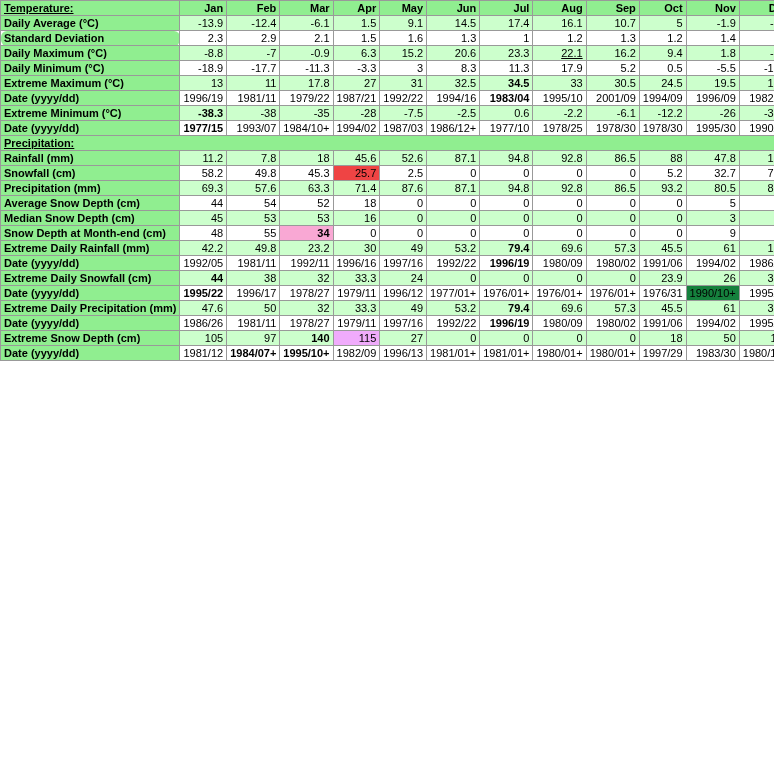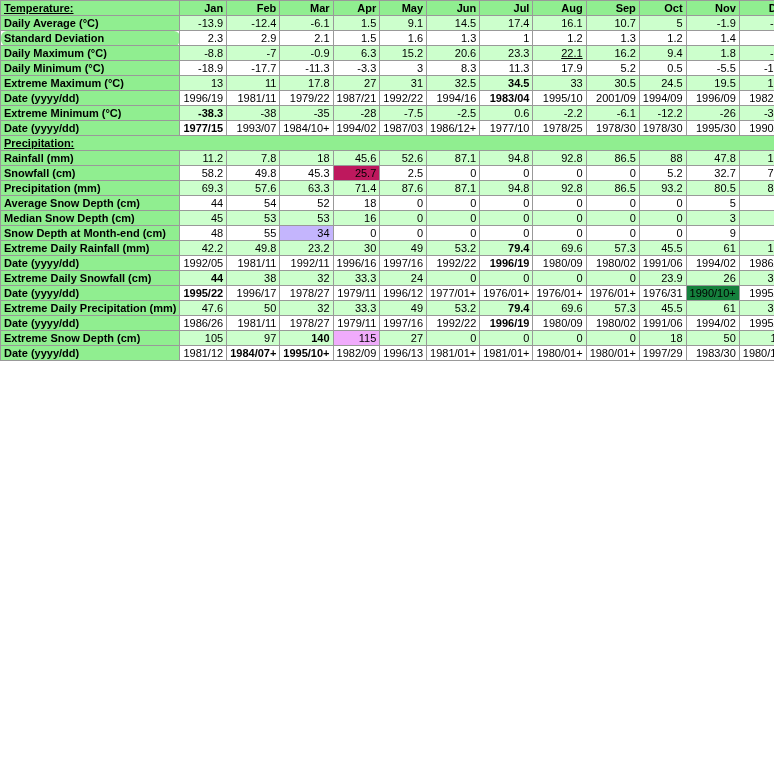--- a/index.html
+++ b/index.html
@@ -172,21 +172,21 @@
         <td style="background: rgb(204, 255, 204);">86.5</td>
         <td style="background: rgb(204, 255, 204);">88</td>
         <td style="background: rgb(204, 255, 204);">47.8</td>
         <td style="background: rgb(204, 255, 204);">12.3</td>
       </tr>
       <tr>
         <td style="background: rgb(144, 238, 144); font-weight: bold; text-align: left;">Snowfall (cm)</td>
         <td style="background: rgb(255, 255, 255);">58.2</td>
         <td style="background: rgb(255, 255, 255);">49.8</td>
         <td style="background: rgb(255, 255, 255);">45.3</td>
-        <td style="background: #be185d;">25.7</td>
+        <td style="background: #ef4444;">25.7</td>
         <td style="background: rgb(255, 255, 255);">2.5</td>
         <td style="background: rgb(255, 255, 255);">0</td>
         <td style="background: rgb(255, 255, 255);">0</td>
         <td style="background: rgb(255, 255, 255);">0</td>
         <td style="background: rgb(255, 255, 255);">0</td>
         <td style="background: rgb(255, 255, 255);">5.2</td>
         <td style="background: rgb(255, 255, 255);">32.7</td>
         <td style="background: rgb(255, 255, 255);">74.5</td>
       </tr>
       <tr>
@@ -231,21 +231,21 @@
         <td style="background: rgb(204, 255, 204);">0</td>
         <td style="background: rgb(204, 255, 204);">0</td>
         <td style="background: rgb(204, 255, 204);">0</td>
         <td style="background: rgb(204, 255, 204);">3</td>
         <td style="background: rgb(204, 255, 204);">22</td>
       </tr>
       <tr>
         <td style="background: rgb(144, 238, 144); font-weight: bold; text-align: left;">Snow Depth at Month-end (cm)</td>
         <td style="background: rgb(255, 255, 255);">48</td>
         <td style="background: rgb(255, 255, 255);">55</td>
-        <td style="background: #c4b5fd;">34</td>
+        <td style="background: #f9a8d4; font-weight: bold;">34</td>
         <td style="background: rgb(255, 255, 255);">0</td>
         <td style="background: rgb(255, 255, 255);">0</td>
         <td style="background: rgb(255, 255, 255);">0</td>
         <td style="background: rgb(255, 255, 255);">0</td>
         <td style="background: rgb(255, 255, 255);">0</td>
         <td style="background: rgb(255, 255, 255);">0</td>
         <td style="background: rgb(255, 255, 255);">0</td>
         <td style="background: rgb(255, 255, 255);">9</td>
         <td style="background: rgb(255, 255, 255);">36</td>
       </tr>

